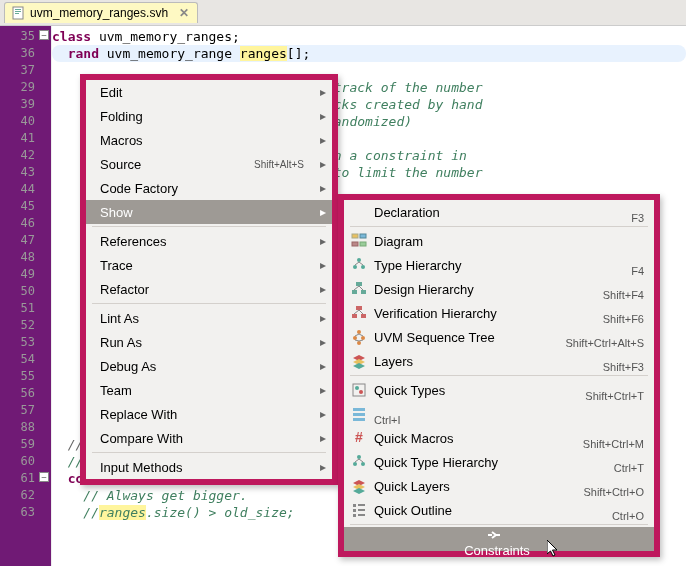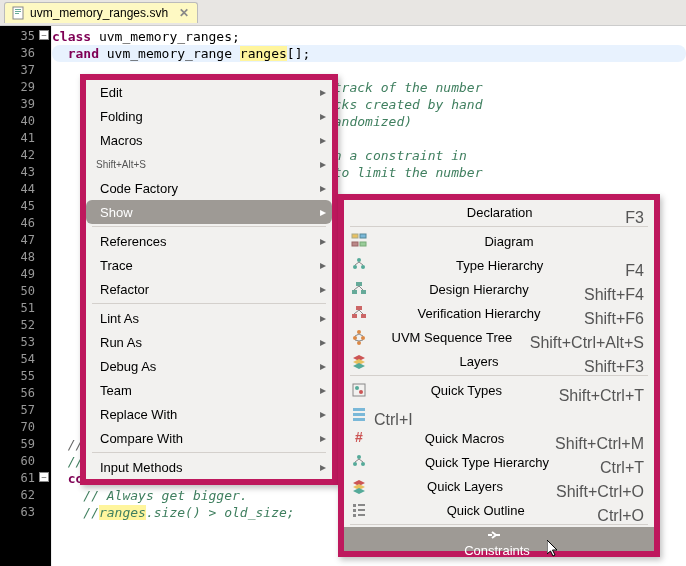--- a/index.html
+++ b/index.html
@@ -3,45 +3,45 @@
 <meta charset="utf-8">
 <style>
 * { box-sizing: border-box; margin: 0; padding: 0; }
 body { font-family: "Segoe UI", Tahoma, sans-serif; font-size: 13px; background: #f0f0f0; width: 686px; height: 566px; overflow: hidden; position: relative; }
 .editor-container { background: #fff; height: 566px; position: relative; }
 .tab-bar { background: #e8e6e3; height: 26px; border-bottom: 1px solid #ccc; display: flex; align-items: center; padding-left: 4px; }
 .tab { background: #fef9c3; border: 1px solid #bbb; border-bottom: none; border-radius: 3px 3px 0 0; padding: 3px 8px 3px 6px; display: flex; align-items: center; gap: 5px; font-size: 12px; }
 .tab-icon { width: 14px; height: 14px; display: flex; align-items: center; justify-content: center; }
 .tab-close { margin-left: 6px; color: #888; font-weight: bold; }
 .editor-body { display: flex; position: relative; height: 540px; }
-.gutter { background: #000000; width: 52px; border-right: 1px solid #eee; padding-top: 2px; }
+.gutter { background: #701a75; width: 52px; border-right: 1px solid #eee; padding-top: 2px; }
 .ln { height: 17px; line-height: 17px; text-align: right; padding-right: 16px; color: #999; font-family: "DejaVu Sans Mono", Consolas, monospace; font-size: 12px; position: relative; }
 .fold { position: absolute; right: 2px; top: 2px; width: 10px; height: 10px; border: 1px solid #888; background: #fff; font-size: 9px; line-height: 8px; text-align: center; color: #666; }
 .code { flex: 1; font-family: "DejaVu Sans Mono", Consolas, monospace; font-size: 13px; padding-top: 2px; }
 .line { height: 17px; line-height: 17px; white-space: pre; }
 .line.cur { background: #e8f2fe; border-radius: 8px; }
 .kw { color: #7f0055; font-weight: bold; }
 .com { color: #3f7f5f; font-style: italic; }
 .hl { background: #fff59d; }
 .dim { color: #666; font-style: italic; }
 .menu { position: absolute; background: #f2f1ef; border: 6px solid #be185d; box-shadow: 2px 3px 6px rgba(0,0,0,0.25); font-size: 13px; z-index: 10; }
 .menu1 { left: 80px; top: 74px; width: 258px; }
-.menu2 { left: 338px; top: 194px; width: 322px; z-index: 11; text-align: center; }
+.menu2 { left: 338px; top: 194px; width: 322px; z-index: 11; }
 .mi { display: flex; align-items: center; height: 24px; padding: 0 22px 0 10px; position: relative; cursor: default; }
-.mi.sel { background: #9e9a95; color: #fff; border-radius: 6px; }
+.mi.sel { background: #9e9a95; color: #fff; }
 .mi .lbl { flex: 1; padding-left: 4px; }
 .mi .sc { color: #555; font-size: 10px; padding-right: 6px; }
 .mi .arr { position: absolute; right: 6px; font-size: 12px; color: #666; }
 .mi.sel .arr { color: #fff; }
 .sep { height: 1px; background: #d4d0cc; margin: 2px 6px; }
 .mi2 { display: flex; align-items: center; height: 24px; padding: 0 10px 0 6px; cursor: default; }
 .mi2.sel { background: #9e9a95; color: #fff; flex-direction: column; }
 .mi2 .ic { width: 18px; height: 18px; margin-right: 6px; display: flex; align-items: center; justify-content: center; }
 .mi2 .lbl { flex: 1; }
-.mi2 .sc { color: #555; font-size: 16px; margin-top: 12px; }
+.mi2 .sc { color: #555; font-size: 11px; margin-top: 12px; }
 .cursor-arrow { position: absolute; left: 547px; top: 540px; z-index: 20; pointer-events: none; }
 </style>
 </head>
 <body>
 
 <div class="editor-container">
   <div class="tab-bar">
     <div class="tab">
       <span class="tab-icon">
         <svg width="14" height="14">
@@ -73,21 +73,21 @@
         <div class="ln">48</div>
         <div class="ln">49</div>
         <div class="ln">50</div>
         <div class="ln">51</div>
         <div class="ln">52</div>
         <div class="ln">53</div>
         <div class="ln">54</div>
         <div class="ln">55</div>
         <div class="ln">56</div>
         <div class="ln">57</div>
-        <div class="ln">70</div>
+        <div class="ln">88</div>
         <div class="ln">59</div>
         <div class="ln">60</div>
         <div class="ln">61<div class="fold">−</div></div>
         <div class="ln">62</div>
         <div class="ln">63</div>
       </div>
     <div class="code" id="code">
         <div class="line"><span class="kw">class</span> uvm_memory_ranges;</div>
         <div class="line cur">  <span class="kw">rand</span> uvm_memory_range <span class="hl">ranges</span>[];</div>
         <div class="line"> </div>
@@ -128,20 +128,21 @@
     </div>
     <div class="mi">
       <span class="lbl">Folding</span>
       <span class="arr">▸</span>
     </div>
     <div class="mi">
       <span class="lbl">Macros</span>
       <span class="arr">▸</span>
     </div>
     <div class="mi">
+      <span class="lbl">Source</span>
       <span class="sc">Shift+Alt+S</span>
       <span class="arr">▸</span>
     </div>
     <div class="mi">
       <span class="lbl">Code Factory</span>
       <span class="arr">▸</span>
     </div>
     <div class="mi sel">
       <span class="lbl">Show</span>
       <span class="arr">▸</span>

